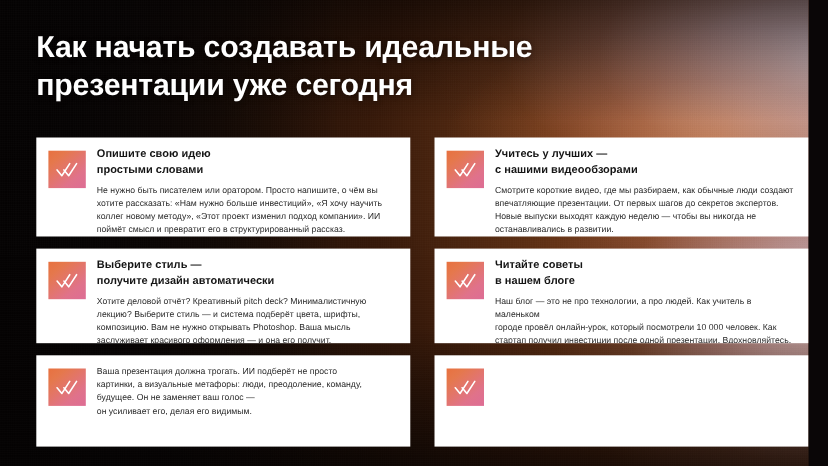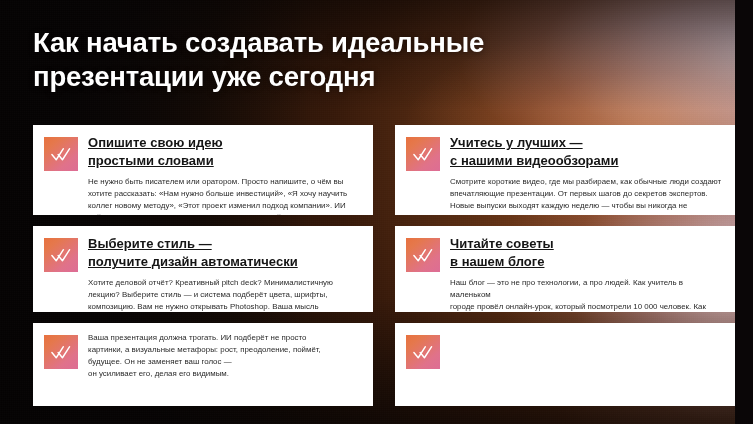--- a/index.html
+++ b/index.html
@@ -135,27 +135,26 @@
     display: block;
   }
 
   .card-body {
     flex: 1 1 auto;
     min-width: 0;
   }
 
   .card-title {
     color: #151515;
-    font-size: 13px;
+    font-size: 10px;
     font-weight: bold;
     line-height: 1.42;
     letter-spacing: 0.02px;
     white-space: pre-line;
     margin: 0 0 5px 0;
-    text-decoration: underline;
   }
 
   .card-text {
     color: #2a2a2a;
     font-size: 7.9px;
     line-height: 1.52;
     letter-spacing: 0.01px;
     white-space: pre-line;
     margin: 0;
   }
@@ -247,21 +246,21 @@
 
     <div class="card">
       <span class="card-icon">
         <svg viewBox="0 0 24 24" fill="none" stroke="#ffffff" stroke-width="1.5" stroke-linecap="round" stroke-linejoin="round">
           <path d="M2.5 12.5 L7 18 L14.5 6.5"></path>
           <path d="M9 12.5 L13.5 18 L21 6.5"></path>
         </svg>
       </span>
       <div class="card-body">
         <p class="card-text">Ваша презентация должна трогать. ИИ подберёт не просто
-картинки, а визуальные метафоры: рост, преодоление, поймёт,
+картинки, а визуальные метафоры: люди, преодоление, команду,
 будущее. Он не заменяет ваш голос —
 он усиливает его, делая его видимым.</p>
       </div>
     </div>
 
     <div class="card">
       <span class="card-icon">
         <svg viewBox="0 0 24 24" fill="none" stroke="#ffffff" stroke-width="1.5" stroke-linecap="round" stroke-linejoin="round">
           <path d="M2.5 12.5 L7 18 L14.5 6.5"></path>
           <path d="M9 12.5 L13.5 18 L21 6.5"></path>

